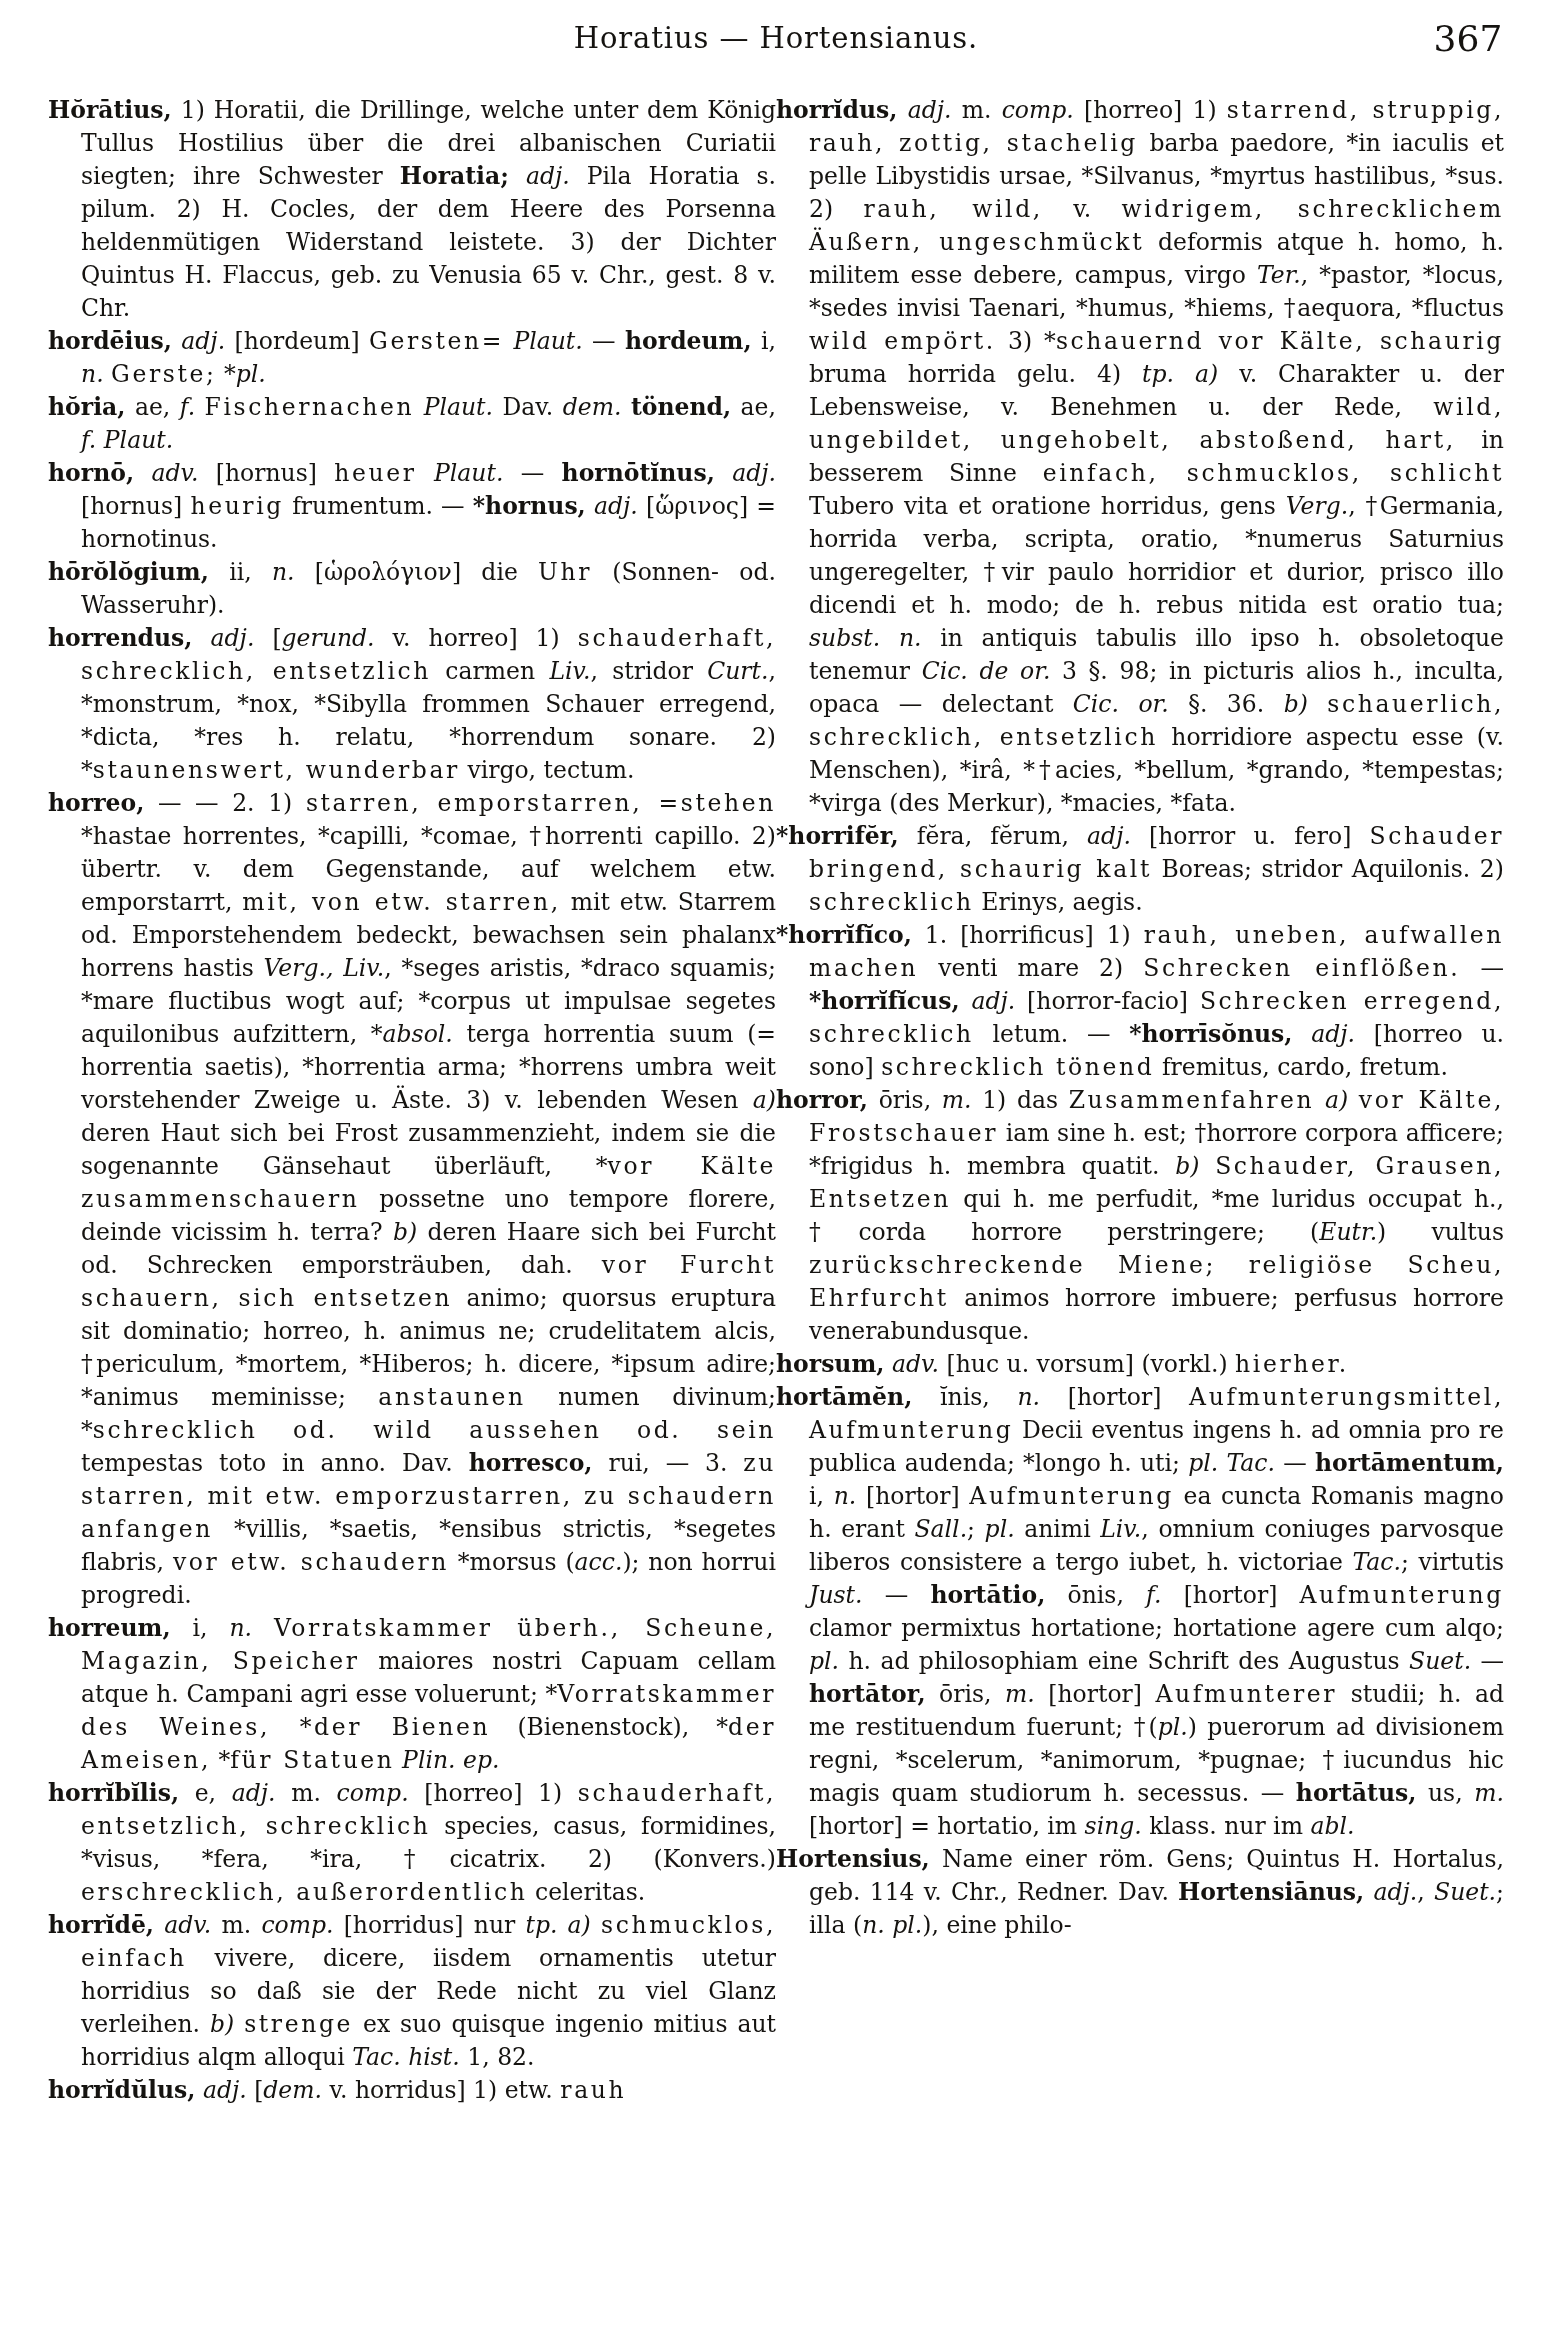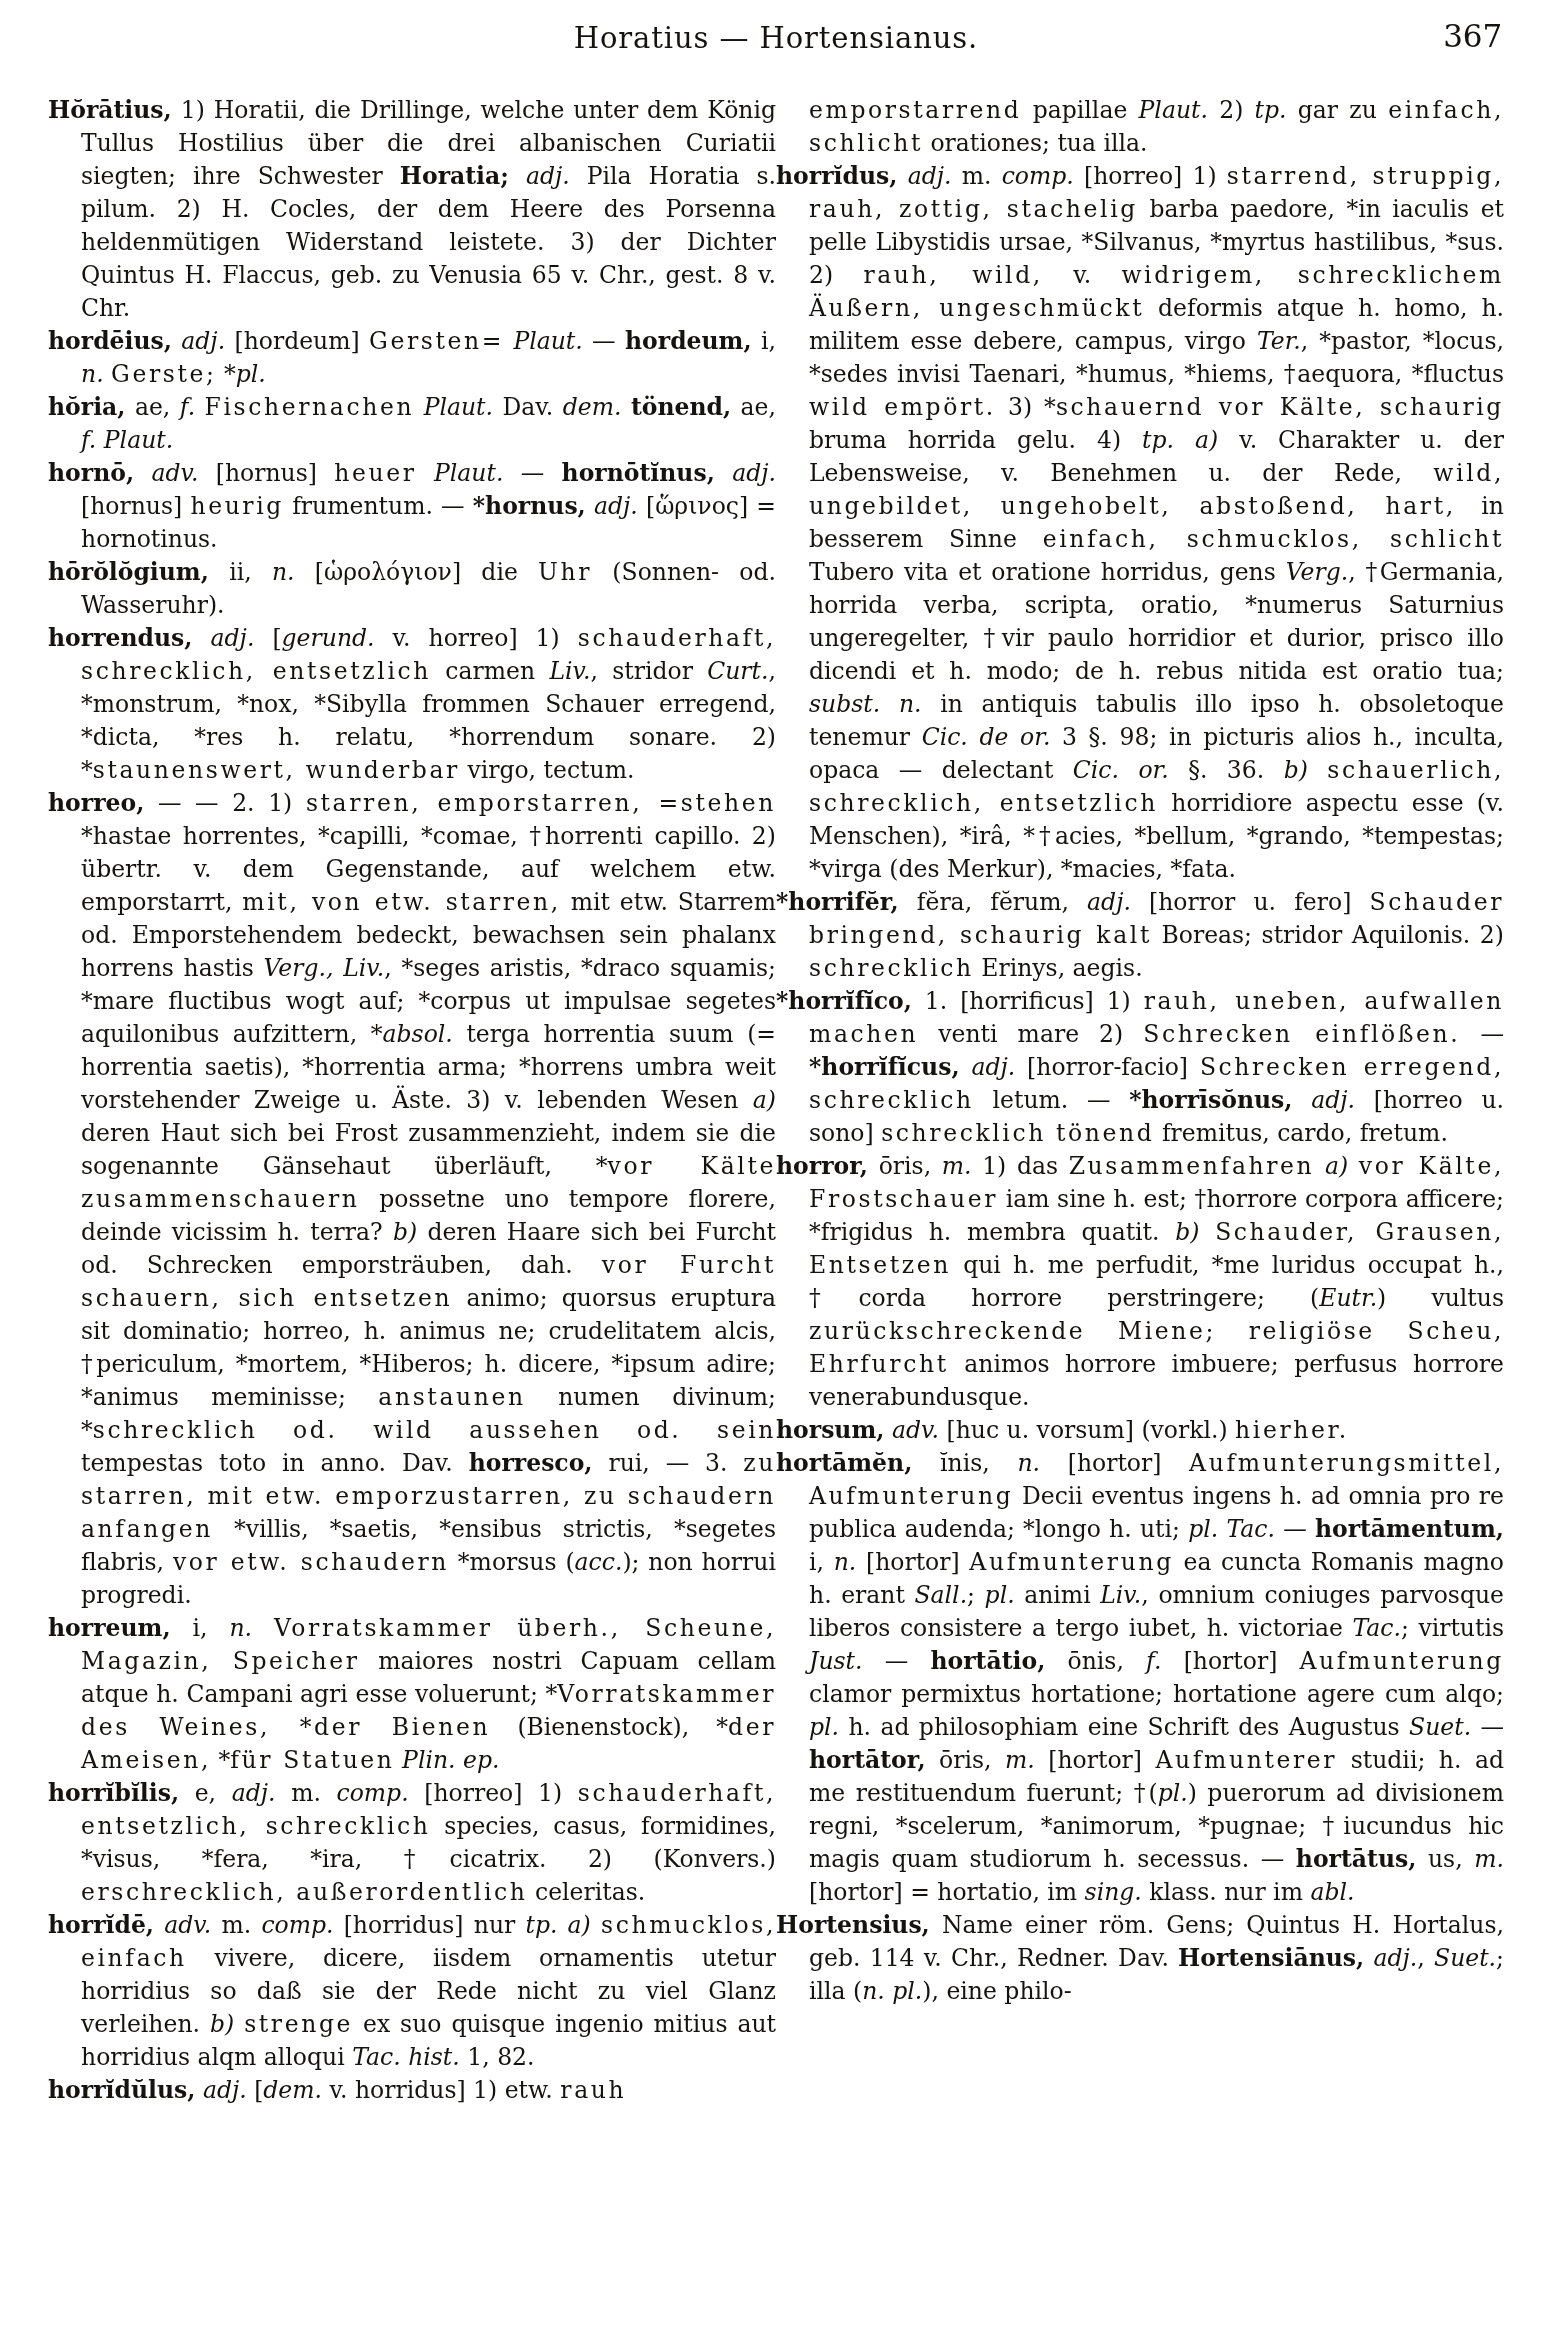--- a/index.html
+++ b/index.html
@@ -26,21 +26,21 @@
     left: 0; right: 0;
     top: 7px;
     text-align: center;
     font-size: 29px;
     letter-spacing: 0.9px;
   }
   .page-number {
     position: absolute;
     right: 1.7px;
     top: 3.5px;
-    font-size: 31px;
+    font-size: 36px;
   }
   .columns {
     display: flex;
     margin-top: 26px;
   }
   .column {
     width: 734px;
     text-align: justify;
     font-size: 23.5px;
     line-height: 33px;
@@ -72,21 +72,20 @@
         <p class="entry"><span class="b">hornō,</span><span class="i"> adv.</span><span> [hornus] </span><span class="sp">heuer</span><span> </span><span class="i">Plaut.</span><span> — </span><span class="b">hornōtĭnus,</span><span class="i"> adj.</span><span> [hornus] </span><span class="sp">heurig</span><span> frumentum. — </span><span class="b">*hornus,</span><span class="i"> adj.</span><span> [ὥρινος] = hornotinus.</span></p>
         <p class="entry"><span class="b">hōrŏlŏgium,</span><span> ii, </span><span class="i">n.</span><span> [ὡρολόγιον] die </span><span class="sp">Uhr</span><span> (Sonnen- od. Wasseruhr).</span></p>
         <p class="entry"><span class="b">horrendus,</span><span class="i"> adj.</span><span> [</span><span class="i">gerund.</span><span> v. horreo] 1) </span><span class="sp">schauderhaft, schrecklich, entsetzlich</span><span> carmen </span><span class="i">Liv.</span><span>, stridor </span><span class="i">Curt.</span><span>, *monstrum, *nox, *Sibylla frommen Schauer erregend, *dicta, *res h. relatu, *horrendum sonare. 2) *</span><span class="sp">staunenswert, wunderbar</span><span> virgo, tectum.</span></p>
         <p class="entry"><span class="b">horreo,</span><span> — — 2. 1) </span><span class="sp">starren, emporstarren, =stehen</span><span> *hastae horrentes, *capilli, *comae, †horrenti capillo. 2) übertr. v. dem Gegenstande, auf welchem etw. emporstarrt, </span><span class="sp">mit, von etw. starren,</span><span> mit etw. Starrem od. Emporstehendem bedeckt, bewachsen sein phalanx horrens hastis </span><span class="i">Verg., Liv.</span><span>, *seges aristis, *draco squamis; *mare fluctibus wogt auf; *corpus ut impulsae segetes aquilonibus aufzittern, *</span><span class="i">absol.</span><span> terga horrentia suum (= horrentia saetis), *horrentia arma; *horrens umbra weit vorstehender Zweige u. Äste. 3) v. lebenden Wesen </span><span class="i">a)</span><span> deren Haut sich bei Frost zusammenzieht, indem sie die sogenannte Gänsehaut überläuft, *</span><span class="sp">vor Kälte zusammenschauern</span><span> possetne uno tempore florere, deinde vicissim h. terra? </span><span class="i">b)</span><span> deren Haare sich bei Furcht od. Schrecken emporsträuben, dah. </span><span class="sp">vor Furcht schauern, sich entsetzen</span><span> animo; quorsus eruptura sit dominatio; horreo, h. animus ne; crudelitatem alcis, †periculum, *mortem, *Hiberos; h. dicere, *ipsum adire; *animus meminisse; </span><span class="sp">anstaunen</span><span> numen divinum; *</span><span class="sp">schrecklich od. wild aussehen od. sein</span><span> tempestas toto in anno. Dav. </span><span class="b">horresco,</span><span> rui, — 3. </span><span class="sp">zu starren, mit etw. emporzustarren, zu schaudern anfangen</span><span> *villis, *saetis, *ensibus strictis, *segetes flabris, </span><span class="sp">vor etw. schaudern</span><span> *morsus (</span><span class="i">acc.</span><span>); non horrui progredi.</span></p>
         <p class="entry"><span class="b">horreum,</span><span> i, </span><span class="i">n.</span><span> </span><span class="sp">Vorratskammer überh., Scheune, Magazin, Speicher</span><span> maiores nostri Capuam cellam atque h. Campani agri esse voluerunt; *</span><span class="sp">Vorratskammer des Weines, *der Bienen</span><span> (Bienenstock), *</span><span class="sp">der Ameisen,</span><span> *</span><span class="sp">für Statuen</span><span> </span><span class="i">Plin. ep.</span></p>
         <p class="entry"><span class="b">horrĭbĭlis,</span><span> e, </span><span class="i">adj.</span><span> m. </span><span class="i">comp.</span><span> [horreo] 1) </span><span class="sp">schauderhaft, entsetzlich, schrecklich</span><span> species, casus, formidines, *visus, *fera, *ira, †cicatrix. 2) (Konvers.) </span><span class="sp">erschrecklich, außerordentlich</span><span> celeritas.</span></p>
         <p class="entry"><span class="b">horrĭdē,</span><span class="i"> adv.</span><span> m. </span><span class="i">comp.</span><span> [horridus] nur </span><span class="i">tp. a)</span><span> </span><span class="sp">schmucklos, einfach</span><span> vivere, dicere, iisdem ornamentis utetur horridius so daß sie der Rede nicht zu viel Glanz verleihen. </span><span class="i">b)</span><span> </span><span class="sp">strenge</span><span> ex suo quisque ingenio mitius aut horridius alqm alloqui </span><span class="i">Tac. hist.</span><span> 1, 82.</span></p>
         <p class="entry"><span class="b">horrĭdŭlus,</span><span class="i"> adj.</span><span> [</span><span class="i">dem.</span><span> v. horridus] 1) etw. </span><span class="sp">rauh</span></p>
       </div>
     <div class="column">
-        <p class="entry cont"><span class="sp">emporstarrend</span><span> papillae </span><span class="i">Plaut.</span><span> 2) </span><span class="i">tp.</span><span> gar zu </span><span class="sp">einfach, schlicht</span><span> orationes; tua illa.</span></p>
         <p class="entry"><span class="b">horrĭdus,</span><span class="i"> adj.</span><span> m. </span><span class="i">comp.</span><span> [horreo] 1) </span><span class="sp">starrend, struppig, rauh, zottig, stachelig</span><span> barba paedore, *in iaculis et pelle Libystidis ursae, *Silvanus, *myrtus hastilibus, *sus. 2) </span><span class="sp">rauh, wild,</span><span> v. </span><span class="sp">widrigem, schrecklichem Äußern, ungeschmückt</span><span> deformis atque h. homo, h. militem esse debere, campus, virgo </span><span class="i">Ter.</span><span>, *pastor, *locus, *sedes invisi Taenari, *humus, *hiems, †aequora, *fluctus </span><span class="sp">wild empört.</span><span> 3) *</span><span class="sp">schauernd vor Kälte, schaurig</span><span> bruma horrida gelu. 4) </span><span class="i">tp. a)</span><span> v. Charakter u. der Lebensweise, v. Benehmen u. der Rede, </span><span class="sp">wild, ungebildet, ungehobelt, abstoßend, hart,</span><span> in besserem Sinne </span><span class="sp">einfach, schmucklos, schlicht</span><span> Tubero vita et oratione horridus, gens </span><span class="i">Verg.</span><span>, †Germania, horrida verba, scripta, oratio, *numerus Saturnius ungeregelter, †vir paulo horridior et durior, prisco illo dicendi et h. modo; de h. rebus nitida est oratio tua; </span><span class="i">subst. n.</span><span> in antiquis tabulis illo ipso h. obsoletoque tenemur </span><span class="i">Cic. de or.</span><span> 3 §. 98; in picturis alios h., inculta, opaca — delectant </span><span class="i">Cic. or.</span><span> §. 36. </span><span class="i">b)</span><span> </span><span class="sp">schauerlich, schrecklich, entsetzlich</span><span> horridiore aspectu esse (v. Menschen), *irâ, *†acies, *bellum, *grando, *tempestas; *virga (des Merkur), *macies, *fata.</span></p>
         <p class="entry"><span class="b">*horrifĕr,</span><span> fĕra, fĕrum, </span><span class="i">adj.</span><span> [horror u. fero] </span><span class="sp">Schauder bringend, schaurig kalt</span><span> Boreas; stridor Aquilonis. 2) </span><span class="sp">schrecklich</span><span> Erinys, aegis.</span></p>
         <p class="entry"><span class="b">*horrĭfĭco,</span><span> 1. [horrificus] 1) </span><span class="sp">rauh, uneben, aufwallen machen</span><span> venti mare 2) </span><span class="sp">Schrecken einflößen.</span><span> — </span><span class="b">*horrĭfĭcus,</span><span class="i"> adj.</span><span> [horror-facio] </span><span class="sp">Schrecken erregend, schrecklich</span><span> letum. — </span><span class="b">*horrīsŏnus,</span><span class="i"> adj.</span><span> [horreo u. sono] </span><span class="sp">schrecklich tönend</span><span> fremitus, cardo, fretum.</span></p>
         <p class="entry"><span class="b">horror,</span><span> ōris, </span><span class="i">m.</span><span> 1) das </span><span class="sp">Zusammenfahren</span><span> </span><span class="i">a)</span><span> </span><span class="sp">vor Kälte, Frostschauer</span><span> iam sine h. est; †horrore corpora afficere; *frigidus h. membra quatit. </span><span class="i">b)</span><span> </span><span class="sp">Schauder, Grausen, Entsetzen</span><span> qui h. me perfudit, *me luridus occupat h., †corda horrore perstringere; (</span><span class="i">Eutr.</span><span>) vultus </span><span class="sp">zurückschreckende Miene; religiöse Scheu, Ehrfurcht</span><span> animos horrore imbuere; perfusus horrore venerabundusque.</span></p>
         <p class="entry"><span class="b">horsum,</span><span class="i"> adv.</span><span> [huc u. vorsum] (vorkl.) </span><span class="sp">hierher.</span></p>
         <p class="entry"><span class="b">hortāmĕn,</span><span> ĭnis, </span><span class="i">n.</span><span> [hortor] </span><span class="sp">Aufmunterungsmittel, Aufmunterung</span><span> Decii eventus ingens h. ad omnia pro re publica audenda; *longo h. uti; </span><span class="i">pl. Tac.</span><span> — </span><span class="b">hortāmentum,</span><span> i, </span><span class="i">n.</span><span> [hortor] </span><span class="sp">Aufmunterung</span><span> ea cuncta Romanis magno h. erant </span><span class="i">Sall.</span><span>; </span><span class="i">pl.</span><span> animi </span><span class="i">Liv.</span><span>, omnium coniuges parvosque liberos consistere a tergo iubet, h. victoriae </span><span class="i">Tac.</span><span>; virtutis </span><span class="i">Just.</span><span> — </span><span class="b">hortātio,</span><span> ōnis, </span><span class="i">f.</span><span> [hortor] </span><span class="sp">Aufmunterung</span><span> clamor permixtus hortatione; hortatione agere cum alqo; </span><span class="i">pl.</span><span> h. ad philosophiam eine Schrift des Augustus </span><span class="i">Suet.</span><span> — </span><span class="b">hortātor,</span><span> ōris, </span><span class="i">m.</span><span> [hortor] </span><span class="sp">Aufmunterer</span><span> studii; h. ad me restituendum fuerunt; †(</span><span class="i">pl.</span><span>) puerorum ad divisionem regni, *scelerum, *animorum, *pugnae; †iucundus hic magis quam studiorum h. secessus. — </span><span class="b">hortātus,</span><span> us, </span><span class="i">m.</span><span> [hortor] = hortatio, im </span><span class="i">sing.</span><span> klass. nur im </span><span class="i">abl.</span></p>
         <p class="entry"><span class="b">Hortensius,</span><span> Name einer röm. Gens; Quintus H. Hortalus, geb. 114 v. Chr., Redner. Dav. </span><span class="b">Hortensiānus,</span><span class="i"> adj.</span><span>, </span><span class="i">Suet.</span><span>; illa (</span><span class="i">n. pl.</span><span>), eine philo-</span></p>
       </div>
   </div>
 </div>

